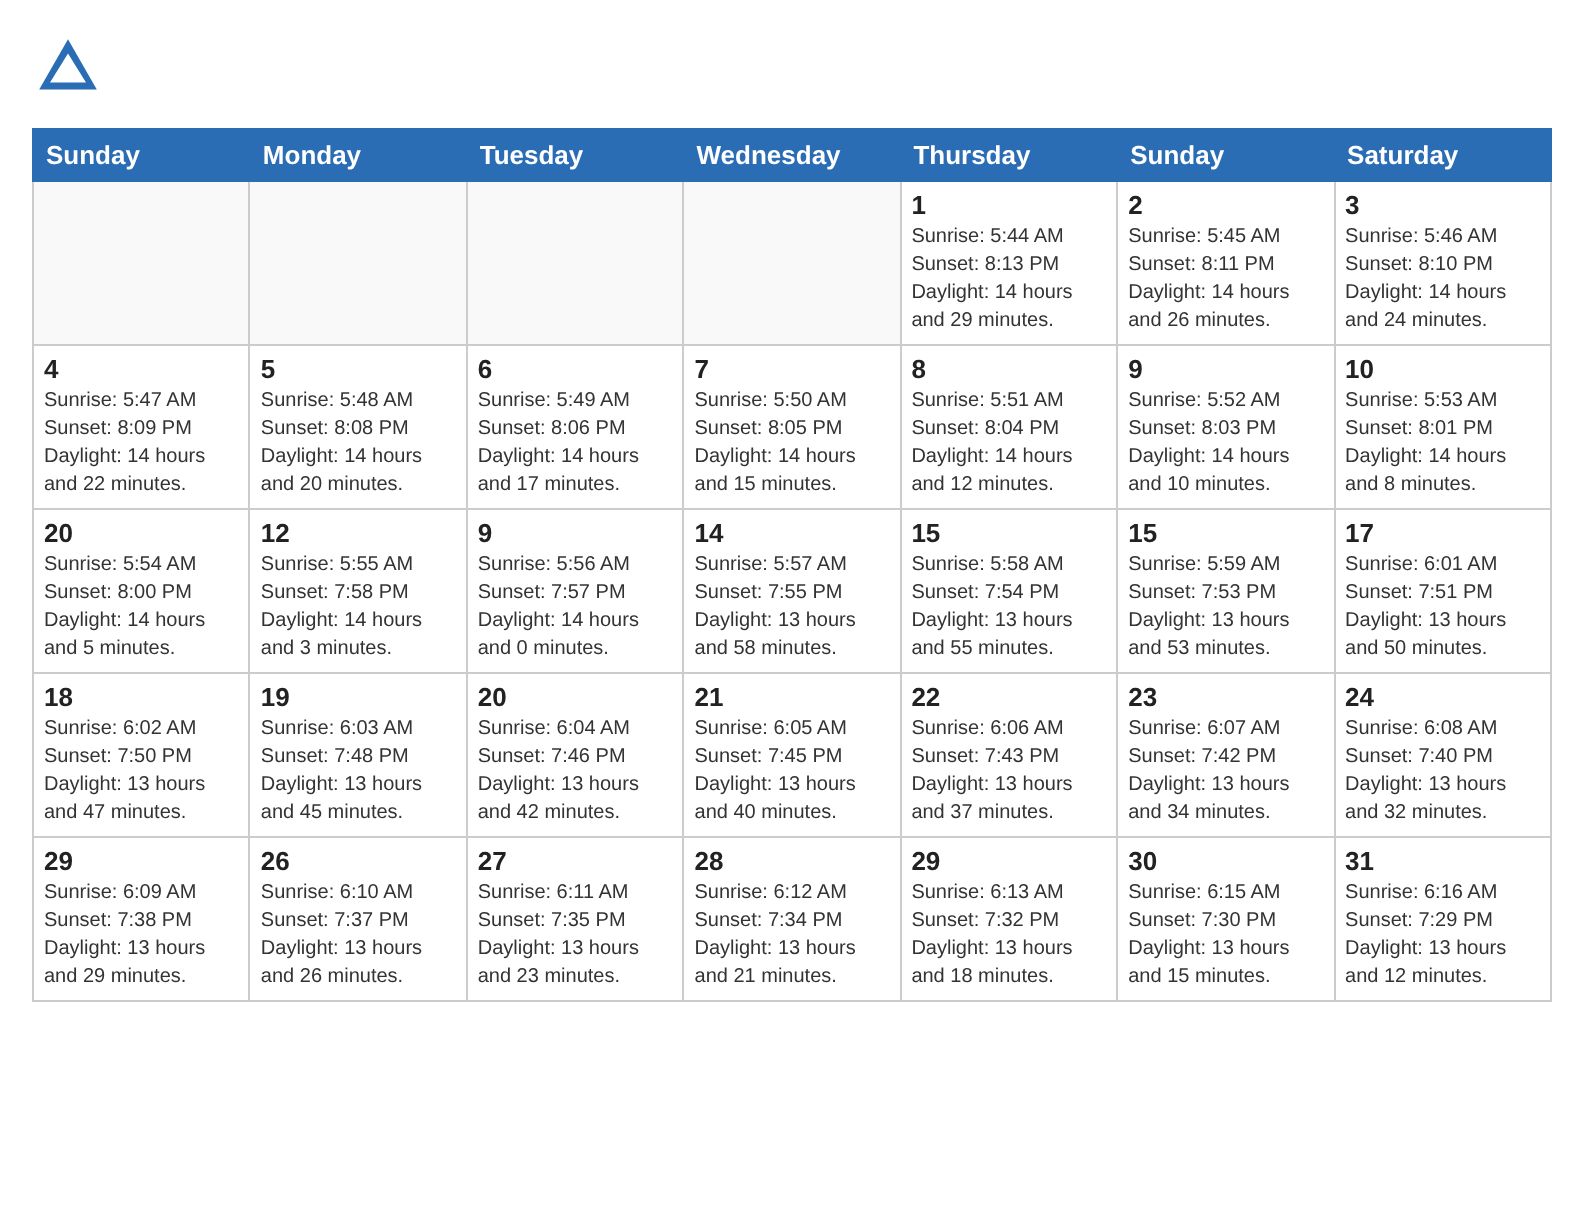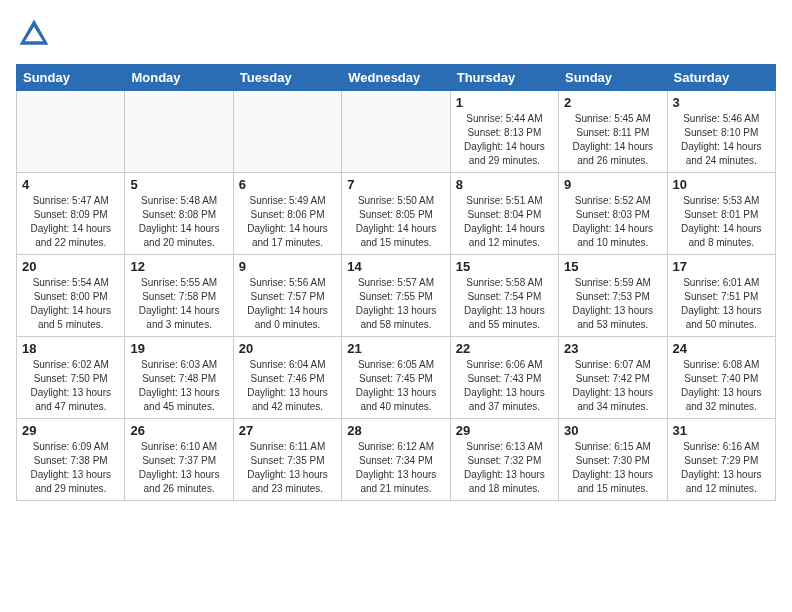--- a/index.html
+++ b/index.html
@@ -88,21 +88,20 @@
     .day-number {
       font-size: 13px;
       font-weight: bold;
       margin-bottom: 2px;
       color: #222;
     }
     .day-info {
       font-size: 10px;
       color: #333;
       line-height: 1.4;
-      text-align: center;
     }
   </style>
 </head>
 <body>
 
 <div class="container">
   <div class="header">
     <div class="logo">
       <svg class="logo-icon" viewBox="0 0 40 40">
         <polygon points="20,4 36,32 4,32" fill="#2a6db5"></polygon>

